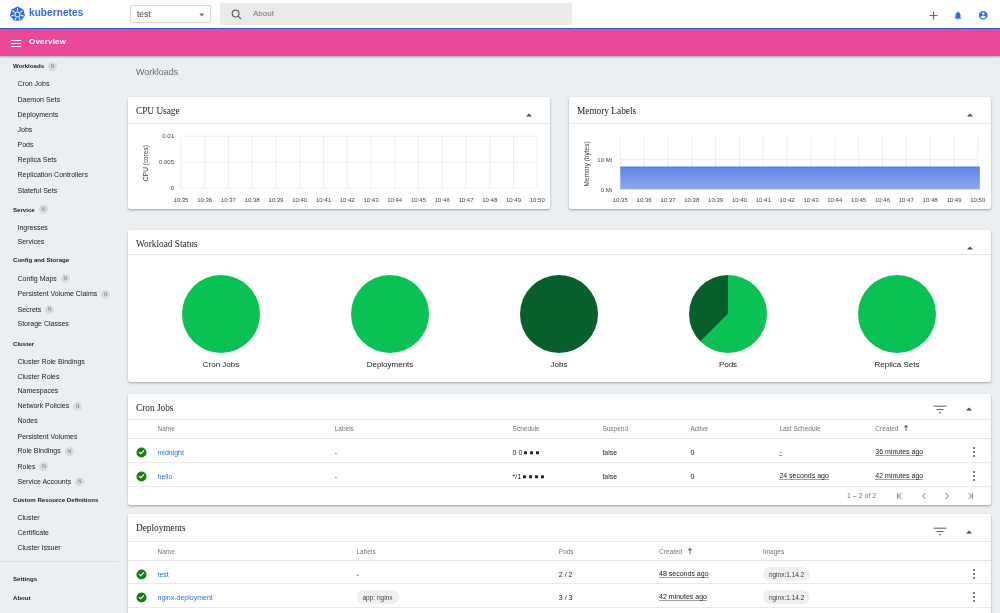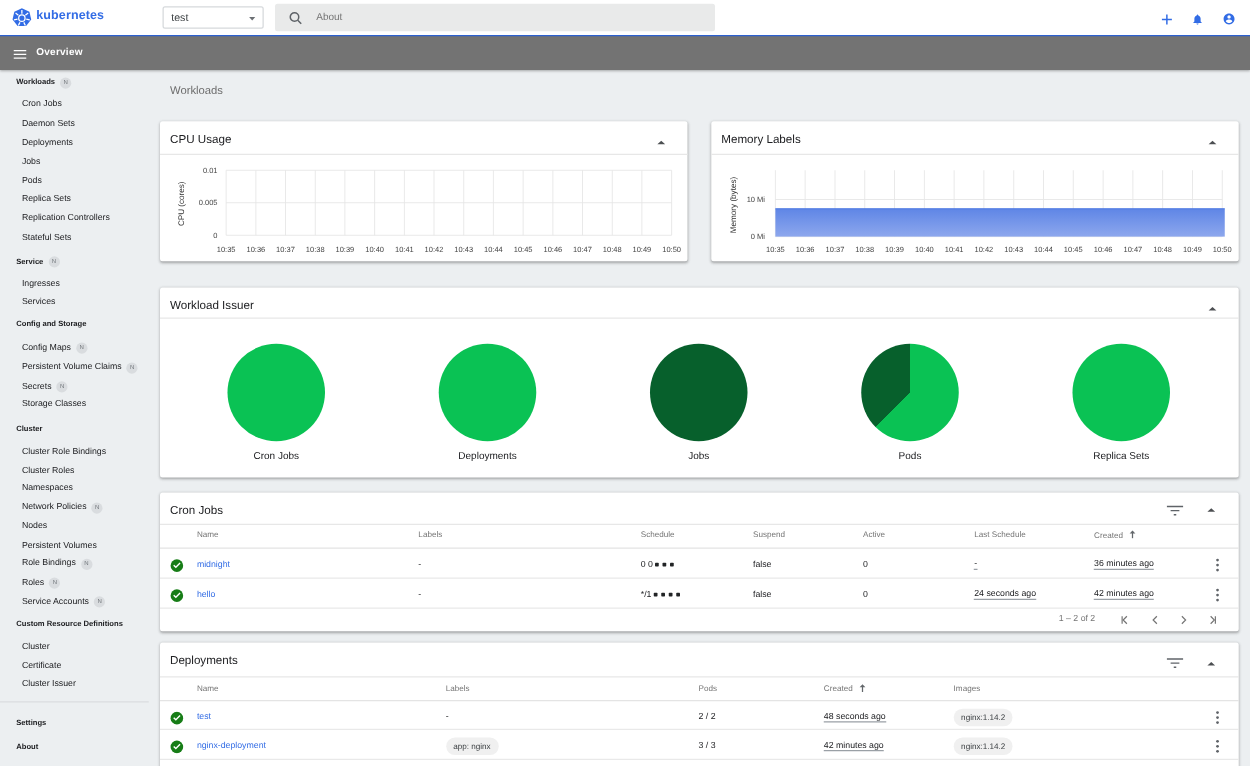--- a/index.html
+++ b/index.html
@@ -1,21 +1,21 @@
 <!DOCTYPE html>
 <html><head><meta charset="utf-8"><style>
 * { margin:0; padding:0; box-sizing:border-box; }
 html,body { width:1000px; height:613px; overflow:hidden; font-family:"Liberation Sans",sans-serif; -webkit-font-smoothing:antialiased; }
 #topbar { position:absolute; left:0; top:0; width:1000px; height:28px; background:#fff; z-index:5; }
-#bluebar { position:absolute; left:0; top:28px; width:1000px; height:28px; background:#737373; border-top:1px solid #2c60cf; box-shadow:0 1px 2px rgba(0,0,0,0.3); z-index:4; }
+#bluebar { position:absolute; left:0; top:28px; width:1000px; height:28px; background:#ec4899; border-top:1px solid #2c60cf; box-shadow:0 1px 2px rgba(0,0,0,0.3); z-index:4; }
 #main { position:absolute; left:0; top:56px; width:1000px; height:557px; background:#eceff1; }
 .sit { position:absolute; height:14px; line-height:14px; color:#202124; white-space:nowrap; }
 .nb { display:inline-block; width:9px; height:9px; line-height:9px; border-radius:50%; background:#d9dcdf; color:#6f7479; font-size:4.8px; text-align:center; margin-left:4px; vertical-align:0.5px; font-weight:400; }
 .card { position:absolute; background:#fff; border-radius:2px; box-shadow:0 1px 2px rgba(0,0,0,0.22),0 1px 3px rgba(0,0,0,0.12); }
-.ctitle { position:absolute; left:8px; color:#202124; font-size:9.3px; white-space:nowrap; }
+.ctitle { position:absolute; left:8px; color:#202124; font-size:9.3px; white-space:nowrap;font-family:Liberation Serif, serif; }
 .chead-div { position:absolute; left:0; width:100%; height:1px; background:#e7e7e7; }
 .thr { position:absolute; left:0; width:100%; border-bottom:1px solid #e4e4e4; }
 .thr span { position:absolute; top:50%; transform:translateY(-50%); font-size:6.5px; color:#757575; white-space:nowrap; }
 .tr { position:absolute; left:0; width:100%; border-bottom:1px solid #e9e9e9; font-size:7px; color:#202124; }
 .tr > span { position:absolute; top:calc(50% + 1.8px); transform:translateY(-50%); white-space:nowrap; }
 .tr > span.ic { transform:none; }
 .lnk { color:#326ce5; }
 .tt { border-bottom:1px solid #9aa0a6; padding-bottom:0px; }
 .chip { background:#f0f0f0; border-radius:7px; padding:3.5px 6px; font-size:6.5px; color:#3c4043; }
 .st { display:inline-block; vertical-align:0.5px; }
@@ -209,21 +209,21 @@
         <text x="313.5" y="104.5" text-anchor="middle" font-size="6px" fill="#444">10:46</text>
         <text x="337.3" y="104.5" text-anchor="middle" font-size="6px" fill="#444">10:47</text>
         <text x="361.1" y="104.5" text-anchor="middle" font-size="6px" fill="#444">10:48</text>
         <text x="385.0" y="104.5" text-anchor="middle" font-size="6px" fill="#444">10:49</text>
         <text x="408.8" y="104.5" text-anchor="middle" font-size="6px" fill="#444">10:50</text>
         <text x="20" y="67" text-anchor="middle" font-size="6.5px" fill="#333" transform="rotate(-90 20 67)">Memory (bytes)</text>
       </svg>
 </div>
 
 <div class="card" style="left:128px;top:173.5px;width:863px;height:152.5px;">
-<div class="ctitle" style="top:9px;">Workload Issuer</div>
+<div class="ctitle" style="top:9px;">Workload Status</div>
 <span class="cicon" style="left:837px;top:9px;"><svg width="10" height="10" viewBox="0 0 10 10">
           <path d="M1.9 6.4 L5 3.6 L8.1 6.4 Z" fill="#4c4f52"></path>
         </svg></span>
 <div class="chead-div" style="top:24.2px;"></div>
 <div style="position:absolute;left:54px;top:45px;width:78px;height:78px;border-radius:50%;background:#0ac254;"></div>
       <div style="position:absolute;left:33px;top:130px;width:120px;text-align:center;font-size:8px;color:#202124;">Cron Jobs</div>
       <div style="position:absolute;left:223px;top:45px;width:78px;height:78px;border-radius:50%;background:#0ac254;"></div>
       <div style="position:absolute;left:202px;top:130px;width:120px;text-align:center;font-size:8px;color:#202124;">Deployments</div>
       <div style="position:absolute;left:392px;top:45px;width:78px;height:78px;border-radius:50%;background:#07602c;"></div>
       <div style="position:absolute;left:371px;top:130px;width:120px;text-align:center;font-size:8px;color:#202124;">Jobs</div>

